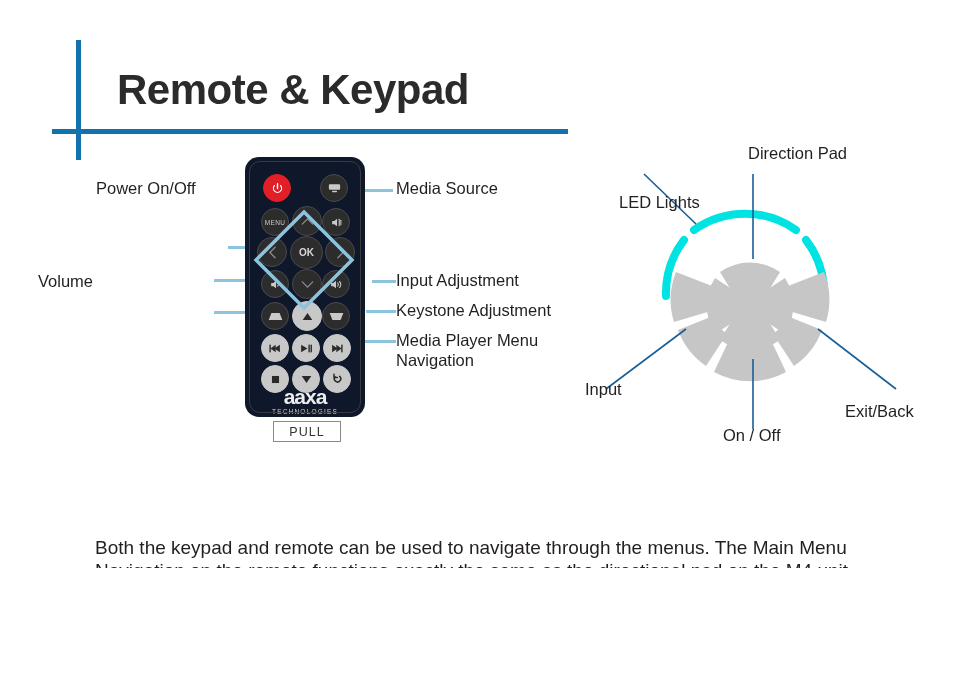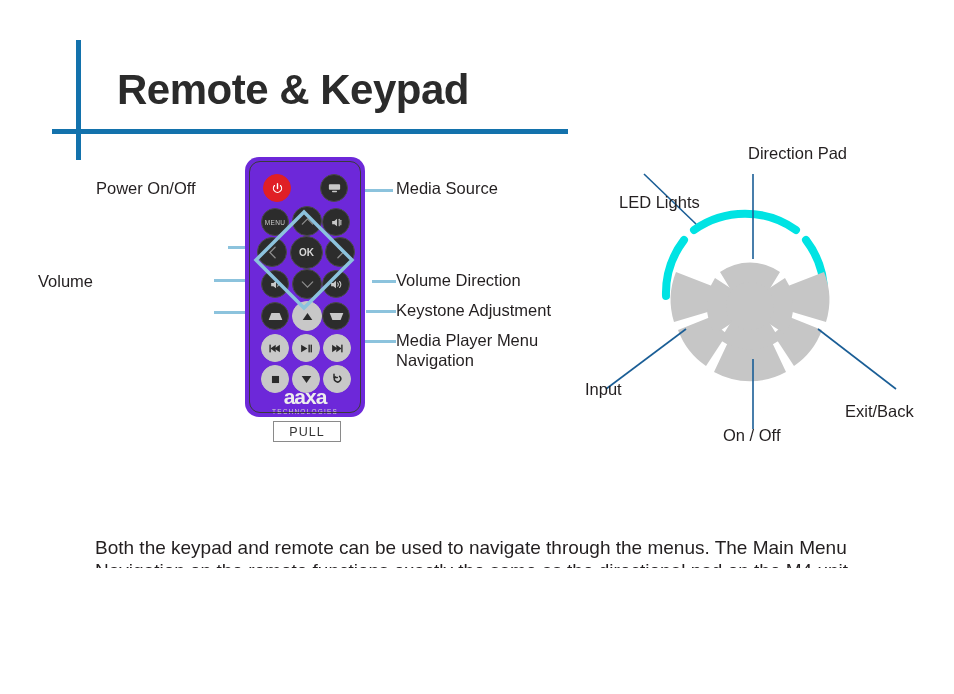--- a/index.html
+++ b/index.html
@@ -66,21 +66,21 @@
     height: 3px;
   }
 
   
   #remote {
     position: absolute;
     left: 245px;
     top: 157px;
     width: 120px;
     height: 260px;
-    background: #6d28d9;
+    background: #0f172a;
     border-radius: 14px;
   }
   #remote::after {
     content: "";
     position: absolute;
     left: 4px; top: 4px; right: 4px; bottom: 4px;
     border: 1px solid #3a3a3a;
     border-radius: 11px;
     pointer-events: none;
   }
@@ -178,21 +178,21 @@
 
   <div class="lead" style="left:363px; top:189px; width:30px;"></div>
   <div class="lead" style="left:372px; top:280px; width:24px;"></div>
   <div class="lead" style="left:366px; top:310px; width:30px;"></div>
   <div class="lead" style="left:340px; top:340px; width:56px;"></div>
 
   <div class="label" style="left:96px; top:178px;">Power On/Off</div>
   <div class="label" style="left:38px; top:271px;">Volume</div>
 
   <div class="label" style="left:396px; top:178px;">Media Source</div>
-  <div class="label" style="left:396px; top:270px;">Volume Direction</div>
+  <div class="label" style="left:396px; top:270px;">Input Adjustment</div>
   <div class="label" style="left:396px; top:300px;">Keystone Adjustment</div>
   <div class="label multi" style="left:396px; top:330px; width:180px;">Media Player Menu Navigation</div>
 
   <div id="remote">
 
     <div class="key power" style="left:18px; top:17px; width:26px; height:26px;">
       <svg width="13" height="13" viewBox="0 0 24 24">
         <path d="M12 3 L12 12" stroke="#fff" stroke-width="2.6" stroke-linecap="round" fill="none"></path>
         <path d="M6.5 6.5 A7.5 7.5 0 1 0 17.5 6.5" stroke="#fff" stroke-width="2.2" fill="none" stroke-linecap="round"></path>
       </svg>

